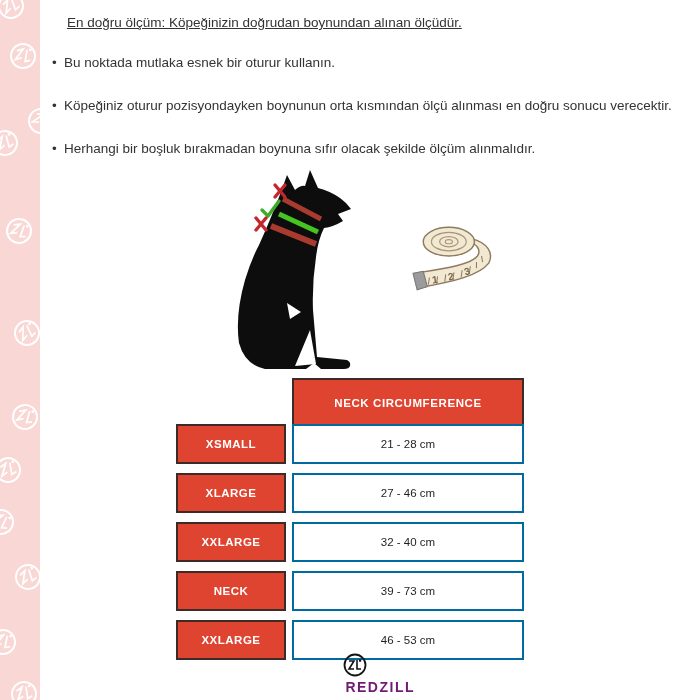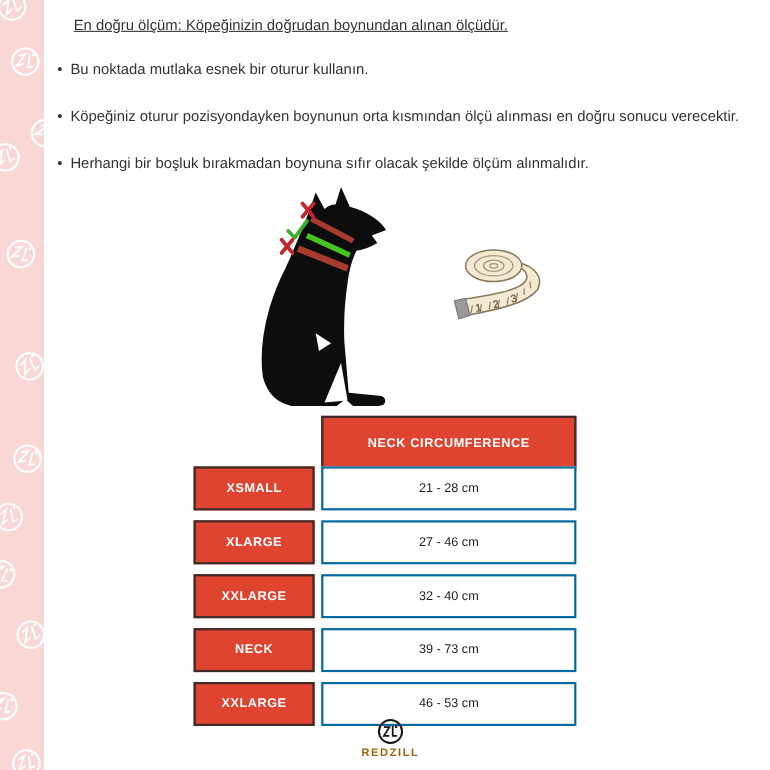--- a/index.html
+++ b/index.html
@@ -33,22 +33,22 @@
     display:flex;align-items:center;justify-content:center;
   }
   .t-value{
     width:232px;box-sizing:border-box;background:#fff;border:2px solid #0369a1;
     color:#1f1f1f;font-weight:normal;font-size:11.5px;
     display:flex;align-items:center;justify-content:center;
   }
   
   .brand-icon{position:absolute;left:343px;top:653px;width:24px;height:24px;}
   .brand-name{
-    position:absolute;left:295px;top:679px;width:120px;text-align:center;
-    font-size:10px;font-weight:bold;letter-spacing:1.5px;color:#a16207;
+    position:absolute;left:295px;top:679px;width:120px;text-align:right;
+    font-size:14px;font-weight:bold;letter-spacing:1.5px;color:#701a75;
   }
 </style>
 </head>
 <body>
 
 <div class="page" style="--accent: #df4430; --sidebar: #f8d7d5;">
 
   <div class="sidebar">
     <svg width="40" height="700">
       <defs>

